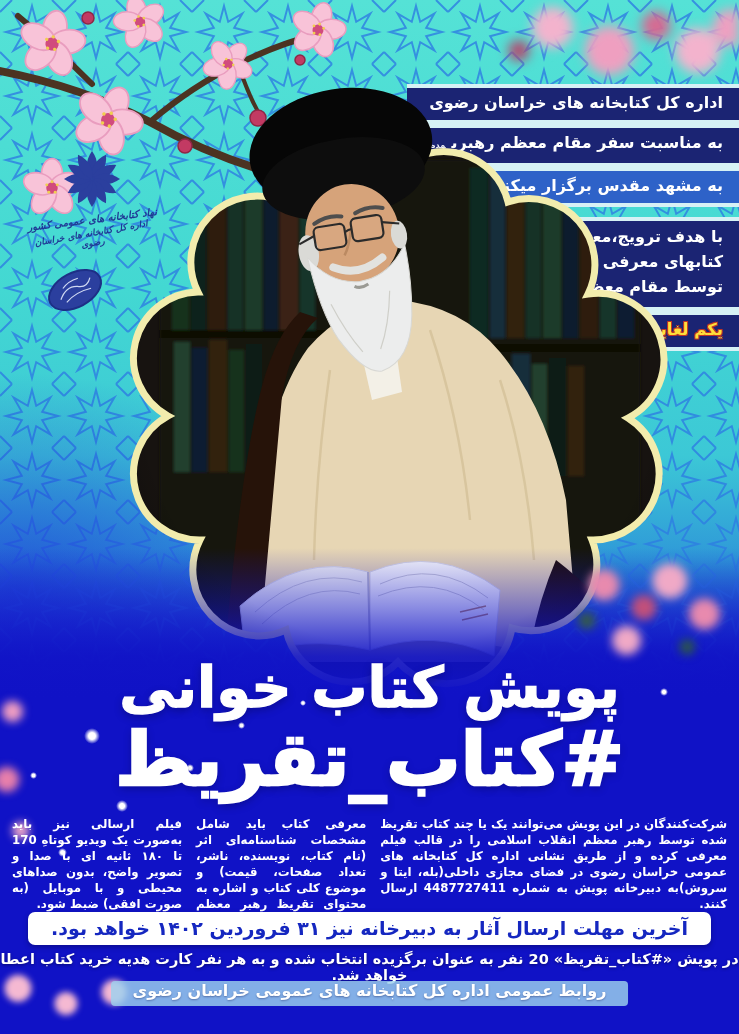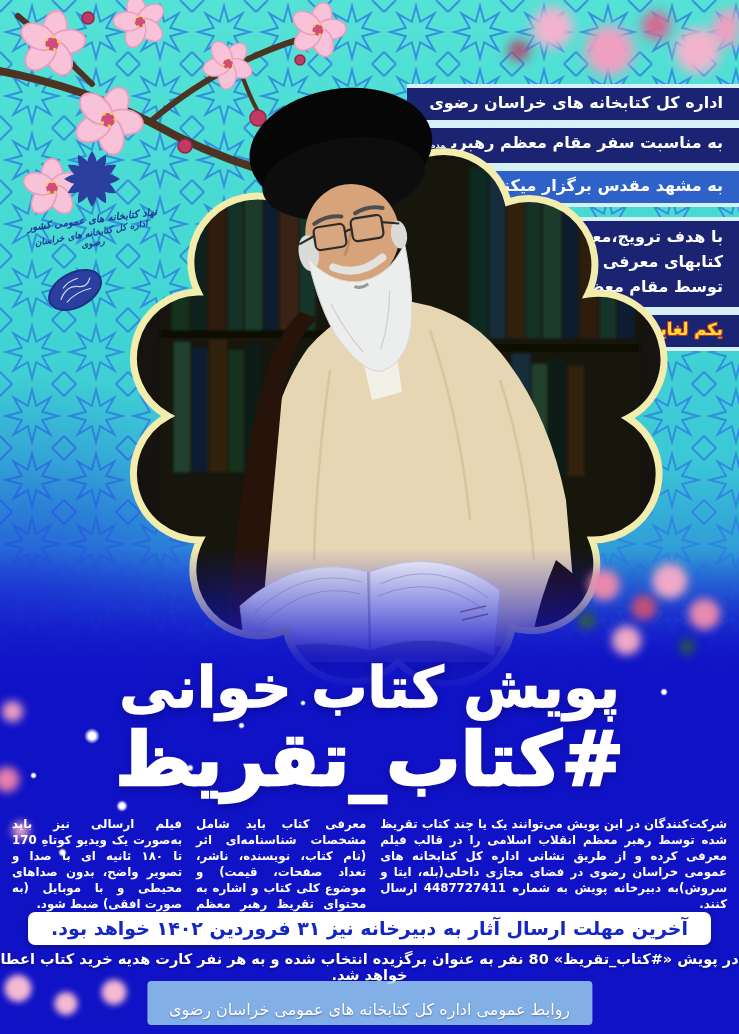--- a/index.html
+++ b/index.html
@@ -69,22 +69,22 @@
   .paras p{margin:0;font-size:11.8px;line-height:1.36;font-weight:bold;text-align:justify;text-align-last:right;}
   .pp1{flex:0 0 48.5%;}
   .pp2{flex:1;}
   .pp3{flex:1;}
   .deadline{position:absolute;top:912px;left:28px;right:28px;z-index:8;height:33px;line-height:33px;
     background:#fff;color:#1527c0;font-weight:bold;font-size:19px;text-align:center;border-radius:7px;
     box-shadow:0 2px 5px rgba(0,0,40,.35);}
   .prize{position:absolute;top:951px;left:0;right:0;z-index:8;text-align:center;color:#fff;
     font-weight:bold;font-size:14.5px;text-shadow:0 1px 3px rgba(0,0,40,.5);}
   .publisher{position:absolute;top:981px;left:50%;transform:translateX(-50%);z-index:8;
-    background:rgba(158,210,238,.82);color:#fff;font-weight:normal;font-size:16px;
-    padding:19px 22px 6px;border-radius:4px;white-space:nowrap;text-shadow:0 1px 2px rgba(0,0,60,.35);}
+    background:rgba(158,210,238,.82);color:#fff;font-weight:bold;font-size:16px;
+    padding:0 22px 6px;border-radius:4px;white-space:nowrap;text-shadow:0 1px 2px rgba(0,0,60,.35);}
 </style>
 </head>
 <body>
 
 <div class="poster">
 
   <svg class="layer pattern" width="739" height="700">
     <defs>
       <pattern id="girih" width="64" height="64" patternUnits="userSpaceOnUse">
         <g stroke="#2d7de2" stroke-width="2" fill="none" opacity="0.8">
@@ -323,16 +323,16 @@
     <div class="t2">#کتاب_تقریظ</div>
   </div>
 
   <div class="paras">
     <p class="pp1">شرکت‌کنندگان در این پویش می‌توانند یک یا چند کتاب تقریظ شده توسط رهبر معظم انقلاب اسلامی را در قالب فیلم معرفی کرده و از طریق نشانی اداره کل کتابخانه های عمومی خراسان رضوی در فضای مجازی داخلی(بله، ایتا و سروش)به دبیرخانه پویش به شماره 4487727411 ارسال کنند.</p>
     <p class="pp2">معرفی کتاب باید شامل مشخصات شناسنامه‌ای اثر (نام کتاب، نویسنده، ناشر، تعداد صفحات، قیمت) و موضوع کلی کتاب و اشاره به محتوای تقریظ رهبر معظم انقلاب بر آن کتاب باشد.</p>
     <p class="pp3">فیلم ارسالی نیز باید به‌صورت یک ویدیو کوتاهِ 170 تا ۱۸۰ ثانیه ای با صدا و تصویر واضح، بدون صداهای محیطی و با موبایل (به صورت افقی) ضبط شود.</p>
   </div>
 
   <div class="deadline">آخرین مهلت ارسال آثار به دبیرخانه نیز ۳۱ فروردین ۱۴۰۲ خواهد بود.</div>
-  <div class="prize">در پویش «#کتاب_تقریظ» 80 نفر به عنوان برگزیده انتخاب شده و به هر نفر کارت هدیه خرید کتاب اعطا خواهد شد.</div>
+  <div class="prize">در پویش «#کتاب_تقریظ» 20 نفر به عنوان برگزیده انتخاب شده و به هر نفر کارت هدیه خرید کتاب اعطا خواهد شد.</div>
   <div class="publisher">روابط عمومی اداره کل کتابخانه های عمومی خراسان رضوی</div>
 
 </div>
 
 </body></html>

